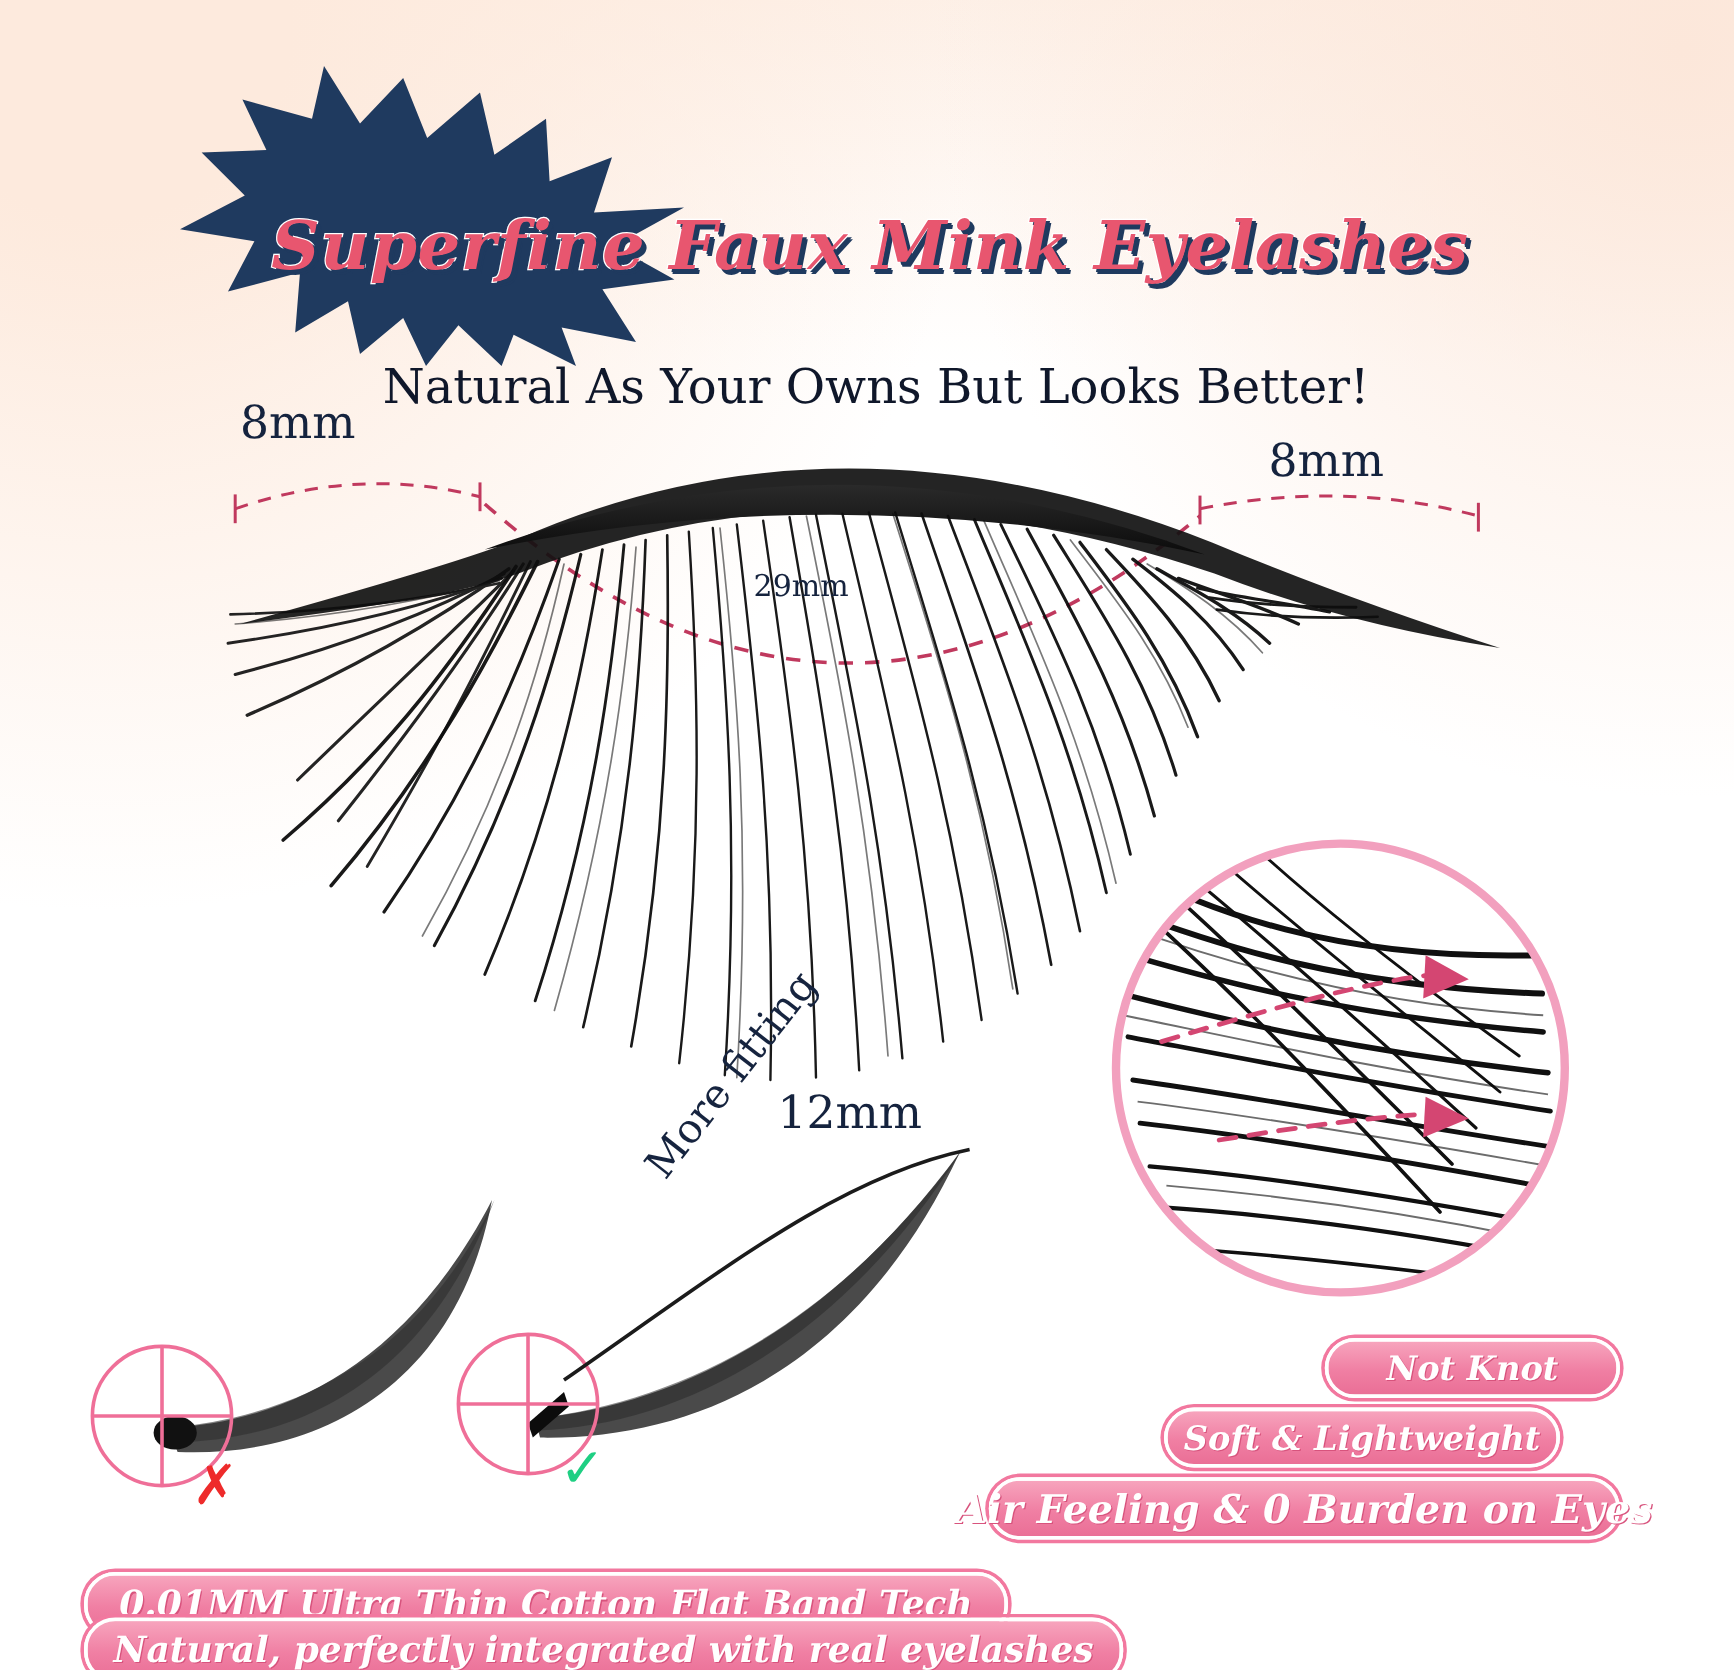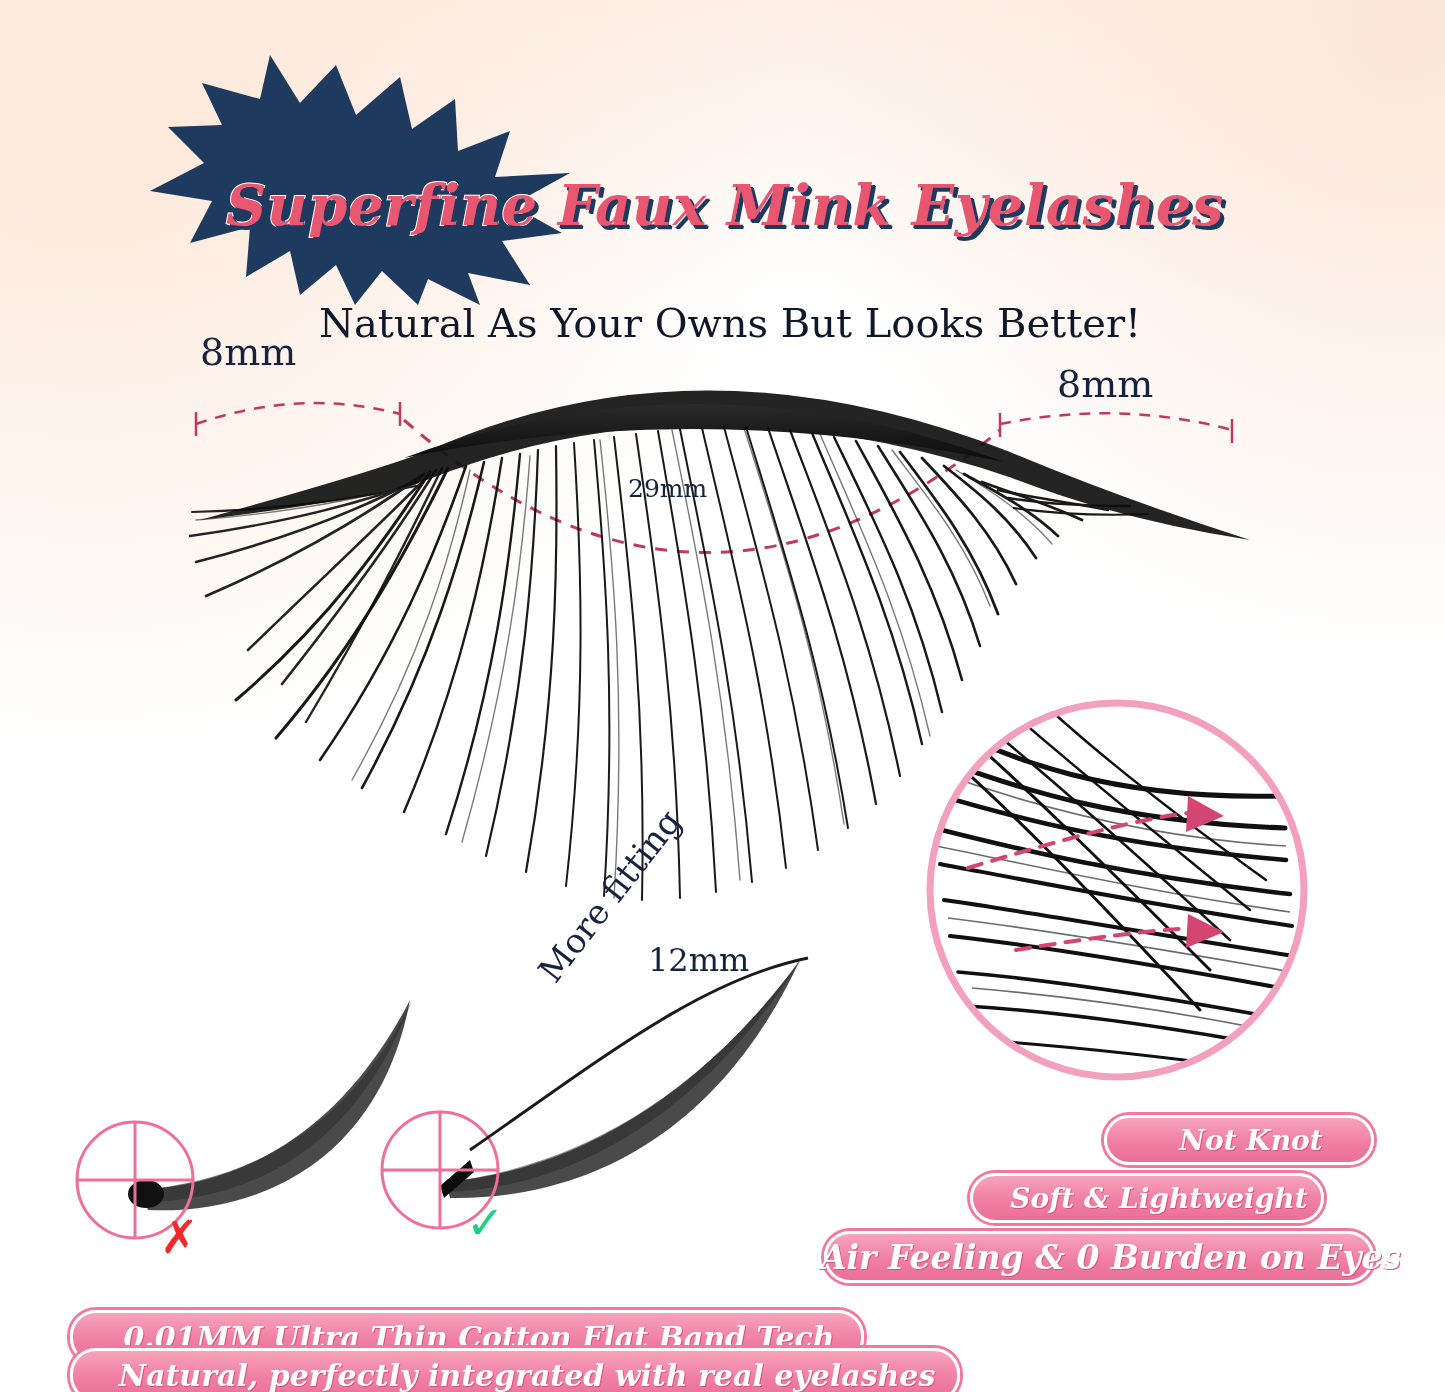--- a/index.html
+++ b/index.html
@@ -38,41 +38,40 @@
     position:absolute;left:240px;top:300px;width:980px;text-align:center;
     font-family:"DejaVu Serif", serif;font-size:40px;color:#0f172a;
     white-space:nowrap;
   }
 
   
   .meas{position:absolute;font-family:"DejaVu Serif", serif;color:#15233e;}
   .m-8mm-l{left:200px;top:330px;font-size:38px;}
   .m-8mm-r{left:1057px;top:362px;font-size:38px;}
   .m-29mm{left:628px;top:474px;font-size:25px;}
-  .m-12mm{left:648px;top:905px;font-size:32px;margin-top:36px;}
+  .m-12mm{left:648px;top:905px;font-size:38px;}
   .m-fit{
     left:530px;top:965px;font-size:34px;color:#16243f;
     transform:rotate(-52deg);transform-origin:left top;
   }
 
   
   .art{position:absolute;left:0;top:0;width:1445px;height:1392px;pointer-events:none;}
 
   
   .pill{
     position:absolute;display:flex;align-items:center;justify-content:center;
     background:linear-gradient(180deg,#f7a4bd 0%, #f07fa3 55%, #ea6f96 100%);
     border:3px solid #ffffff;
     border-radius:26px;
     box-shadow:0 0 0 3px #f2789f;
     color:#ffffff;
     font-family:"DejaVu Serif", serif;font-style:italic;font-weight:bold;
     white-space:nowrap;
     text-shadow:1px 1px 0 #d8537d;
-    padding-left:24px;
   }
   .pill-1{left:1104px;top:1115px;width:240px;height:44px;font-size:28px;}
   .pill-2{left:970px;top:1173px;width:324px;height:44px;font-size:28px;}
   .pill-3{left:824px;top:1231px;width:520px;height:46px;font-size:33px;}
   .pill-4{left:70px;top:1290px;width:764px;height:48px;font-size:30px;margin-top:20px;}
   .pill-5{left:70px;top:1348px;width:860px;height:48px;font-size:30px;}
 
   .mark{position:absolute;font-size:46px;font-weight:bold;font-family:"DejaVu Sans", sans-serif;}
   .mark-x{left:160px;top:1210px;color:#ee2b2b;}
   .mark-v{left:466px;top:1196px;color:#1fcf83;}

